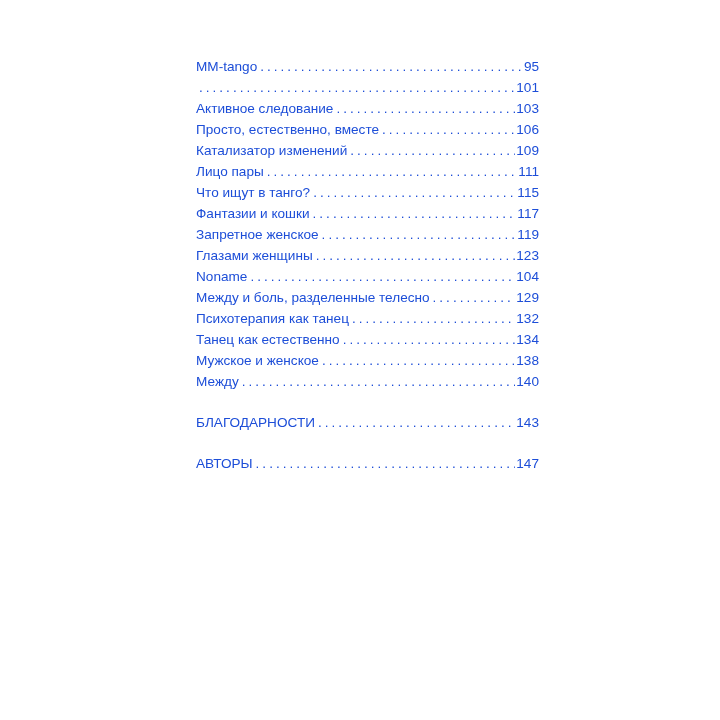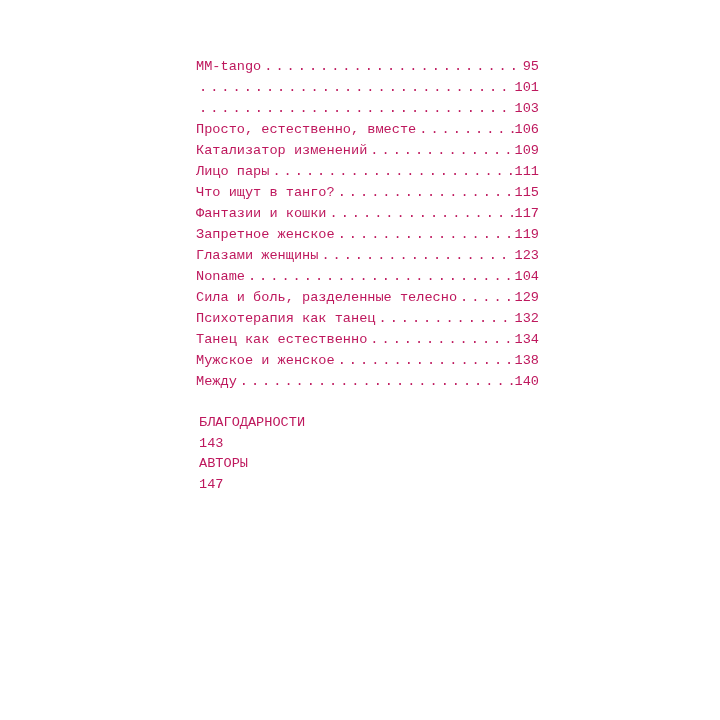--- a/index.html
+++ b/index.html
@@ -28,21 +28,20 @@
     font-size: 13.6px;
   }
   .toc-row {
     display: flex;
     align-items: baseline;
     height: 21px;
     line-height: 21px;
   }
   .toc-row.section {
     margin-top: 20px;
-    flex-direction: column;
   }
   .toc-title {
     white-space: nowrap;
     flex: 0 0 auto;
   }
   .toc-leader {
     flex: 1 1 auto;
     overflow: hidden;
     white-space: nowrap;
     letter-spacing: 3px;
@@ -51,31 +50,32 @@
   }
   .toc-page {
     white-space: nowrap;
     flex: 0 0 auto;
   }
 </style>
 </head>
 <body>
 
 <div class="page" style="background: rgb(255, 255, 255);">
-  <div class="toc" id="toc-entries" style="color: #be185d; font-family: Liberation Mono, monospace;">
+  <div class="toc" id="toc-entries" style="color: #1d4ed8;">
       <div class="toc-row">
     <span class="toc-title">MM-tango</span>
     <span class="toc-leader">........................................................................................................................</span>
     <span class="toc-page">95</span>
   </div>
       <div class="toc-row">
     <span class="toc-leader">........................................................................................................................</span>
     <span class="toc-page">101</span>
   </div>
       <div class="toc-row">
+    <span class="toc-title">Активное следование</span>
     <span class="toc-leader">........................................................................................................................</span>
     <span class="toc-page">103</span>
   </div>
       <div class="toc-row">
     <span class="toc-title">Просто, естественно, вместе</span>
     <span class="toc-leader">........................................................................................................................</span>
     <span class="toc-page">106</span>
   </div>
       <div class="toc-row">
     <span class="toc-title">Катализатор изменений</span>
@@ -106,21 +106,21 @@
     <span class="toc-title">Глазами женщины</span>
     <span class="toc-leader">........................................................................................................................</span>
     <span class="toc-page">123</span>
   </div>
       <div class="toc-row">
     <span class="toc-title">Noname</span>
     <span class="toc-leader">........................................................................................................................</span>
     <span class="toc-page">104</span>
   </div>
       <div class="toc-row">
-    <span class="toc-title">Сила и боль, разделенные телесно</span>
+    <span class="toc-title">Между и боль, разделенные телесно</span>
     <span class="toc-leader">........................................................................................................................</span>
     <span class="toc-page">129</span>
   </div>
       <div class="toc-row">
     <span class="toc-title">Психотерапия как танец</span>
     <span class="toc-leader">........................................................................................................................</span>
     <span class="toc-page">132</span>
   </div>
       <div class="toc-row">
     <span class="toc-title">Танец как естественно</span>

